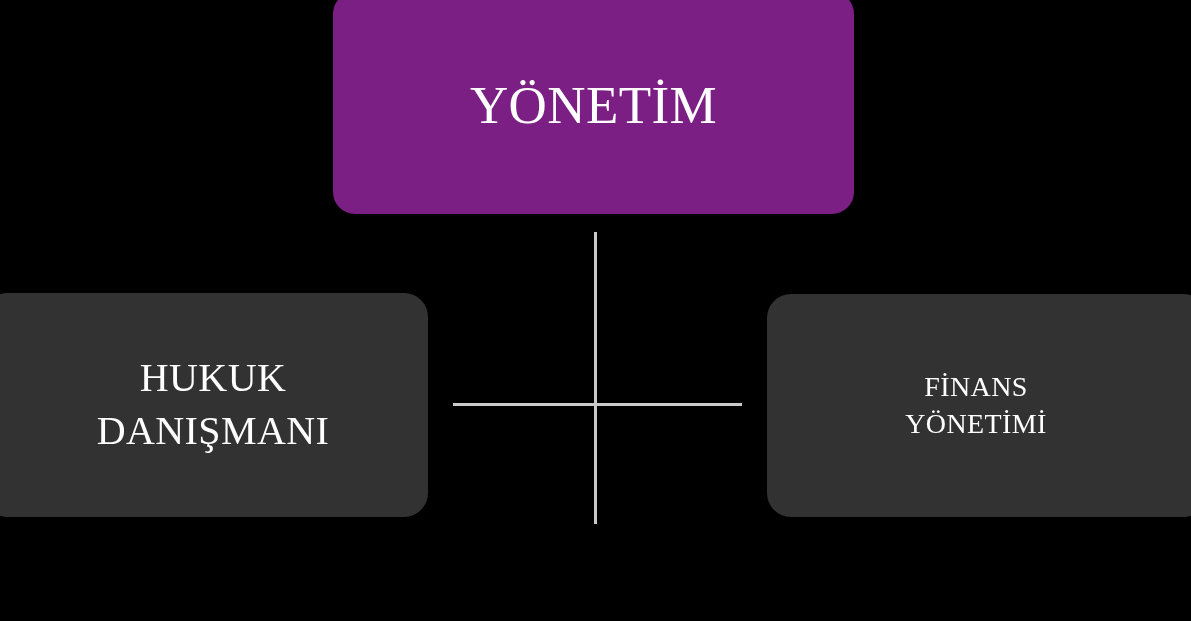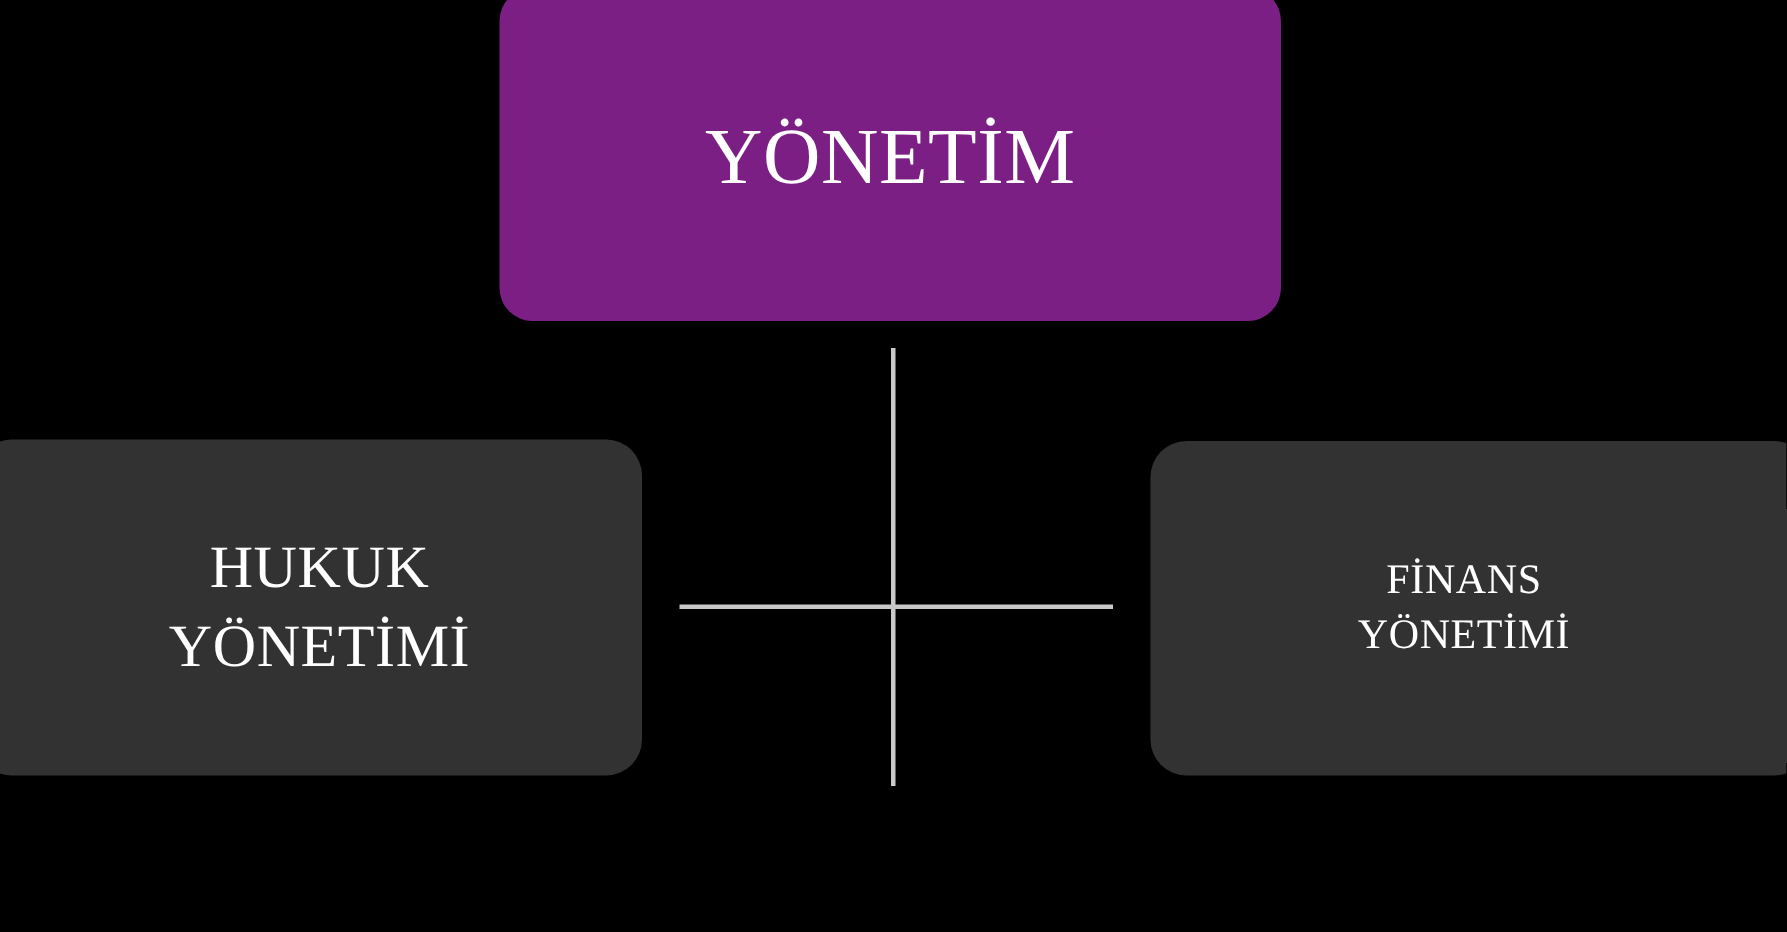--- a/index.html
+++ b/index.html
@@ -107,21 +107,21 @@
   <div class="connector" id="connector-vertical-upper"></div>
   <div class="connector" id="connector-horizontal"></div>
   <div class="connector" id="connector-vertical-lower"></div>
 
   <div class="node" id="node-root">
     <span class="node-label">YÖNETİM</span>
   </div>
 
   <div class="node" id="node-legal">
     <span class="node-label">HUKUK
-YÖNETİMİ</span>
+DANIŞMANI</span>
   </div>
 
   <div class="node" id="node-finance">
     <span class="node-label">FİNANS
 YÖNETİMİ</span>
   </div>
 
 </div>
 
 </body></html>

